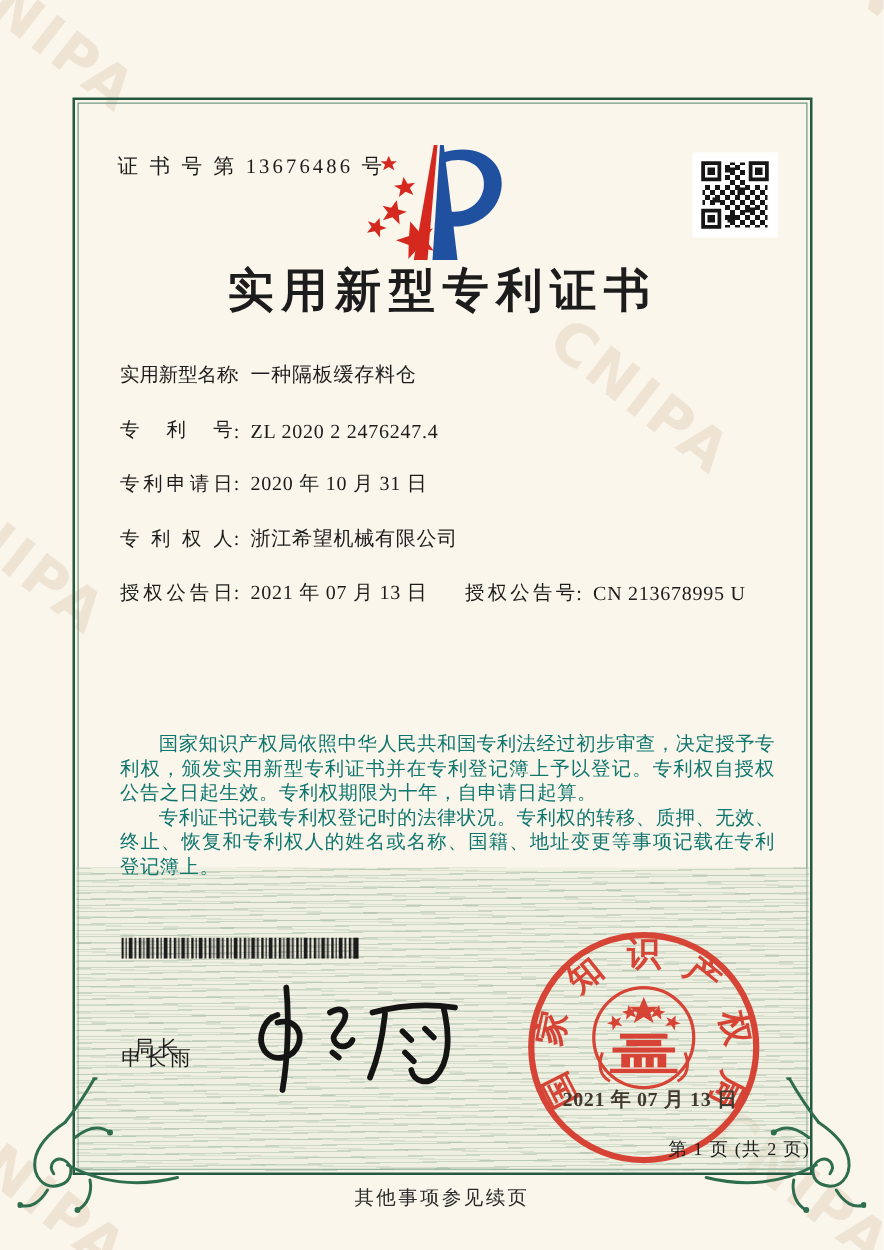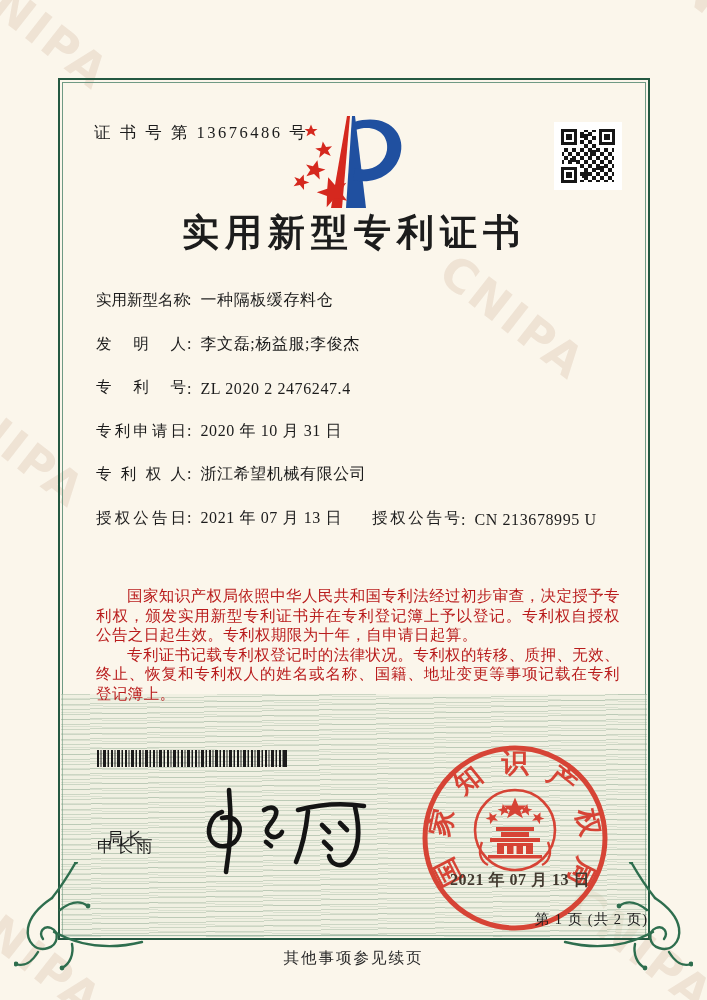--- a/index.html
+++ b/index.html
@@ -24,21 +24,21 @@
   .title{position:absolute;left:0;right:0;top:128px;text-align:center;font-size:37px;
          font-weight:bold;letter-spacing:6px;}
   .fields{position:absolute;left:36px;top:210px;width:528px;font-size:16px;}
   .frow{position:relative;height:27px;margin-bottom:16.5px;white-space:nowrap;}
   .flabel{display:inline-block;width:90px;font-size:15.5px;text-align:justify;
           text-align-last:justify;vertical-align:bottom;}
   .fcolon{display:inline-block;margin-left:1px;}
   .fvalue{margin-left:9px;letter-spacing:0.6px;}
   .fgroup2{position:absolute;left:276px;top:0;}
   .paras{position:absolute;left:36px;top:506px;width:524px;font-size:15.5px;
-         line-height:19.5px;letter-spacing:0.4px;color:#b91c1c;text-align:justify;}
+         line-height:19.5px;letter-spacing:0.4px;color:#0f766e;text-align:justify;}
   .paras p{margin:0;text-indent:2em;}
   .barcode{position:absolute;left:37px;top:670px;}
   .signer-role{position:absolute;left:37px;top:748px;font-size:16.5px;letter-spacing:3px;
                font-family:"Liberation Sans","DejaVu Sans",sans-serif;margin-left:10px;}
   .signer-name{position:absolute;left:37px;top:756px;font-size:16.5px;letter-spacing:3px;
                font-family:Liberation Sans, sans-serif;}
   .signature{position:absolute;left:132px;top:700px;}
   .seal{position:absolute;left:355px;top:658px;}
   .page-info{position:absolute;left:0;right:0;top:830px;text-align:right;font-size:14.5px;
              letter-spacing:1px;}
@@ -110,23 +110,20 @@
             <rect x="4" y="42" width="10" height="10" fill="#fff"></rect>
             <rect x="6" y="44" width="6" height="6" fill="#161616"></rect>
         </svg>
       </div>
 
       <div class="title">实用新型专利证书</div>
 
       <div class="fields">
         <div class="frow">
           <span class="flabel">实用新型名称</span><span class="fcolon">:</span><span class="fvalue">一种隔板缓存料仓</span>
-        </div>
-        <div class="frow">
-          <span class="flabel">发明人</span><span class="fcolon">:</span><span class="fvalue">李文磊;杨益服;李俊杰</span>
         </div>
         <div class="frow">
           <span class="flabel">专利号</span><span class="fcolon">:</span><span class="fvalue">ZL 2020 2 2476247.4</span>
         </div>
         <div class="frow">
           <span class="flabel">专利申请日</span><span class="fcolon">:</span><span class="fvalue">2020 年 10 月 31 日</span>
         </div>
         <div class="frow">
           <span class="flabel">专利权人</span><span class="fcolon">:</span><span class="fvalue">浙江希望机械有限公司</span>
         </div>

